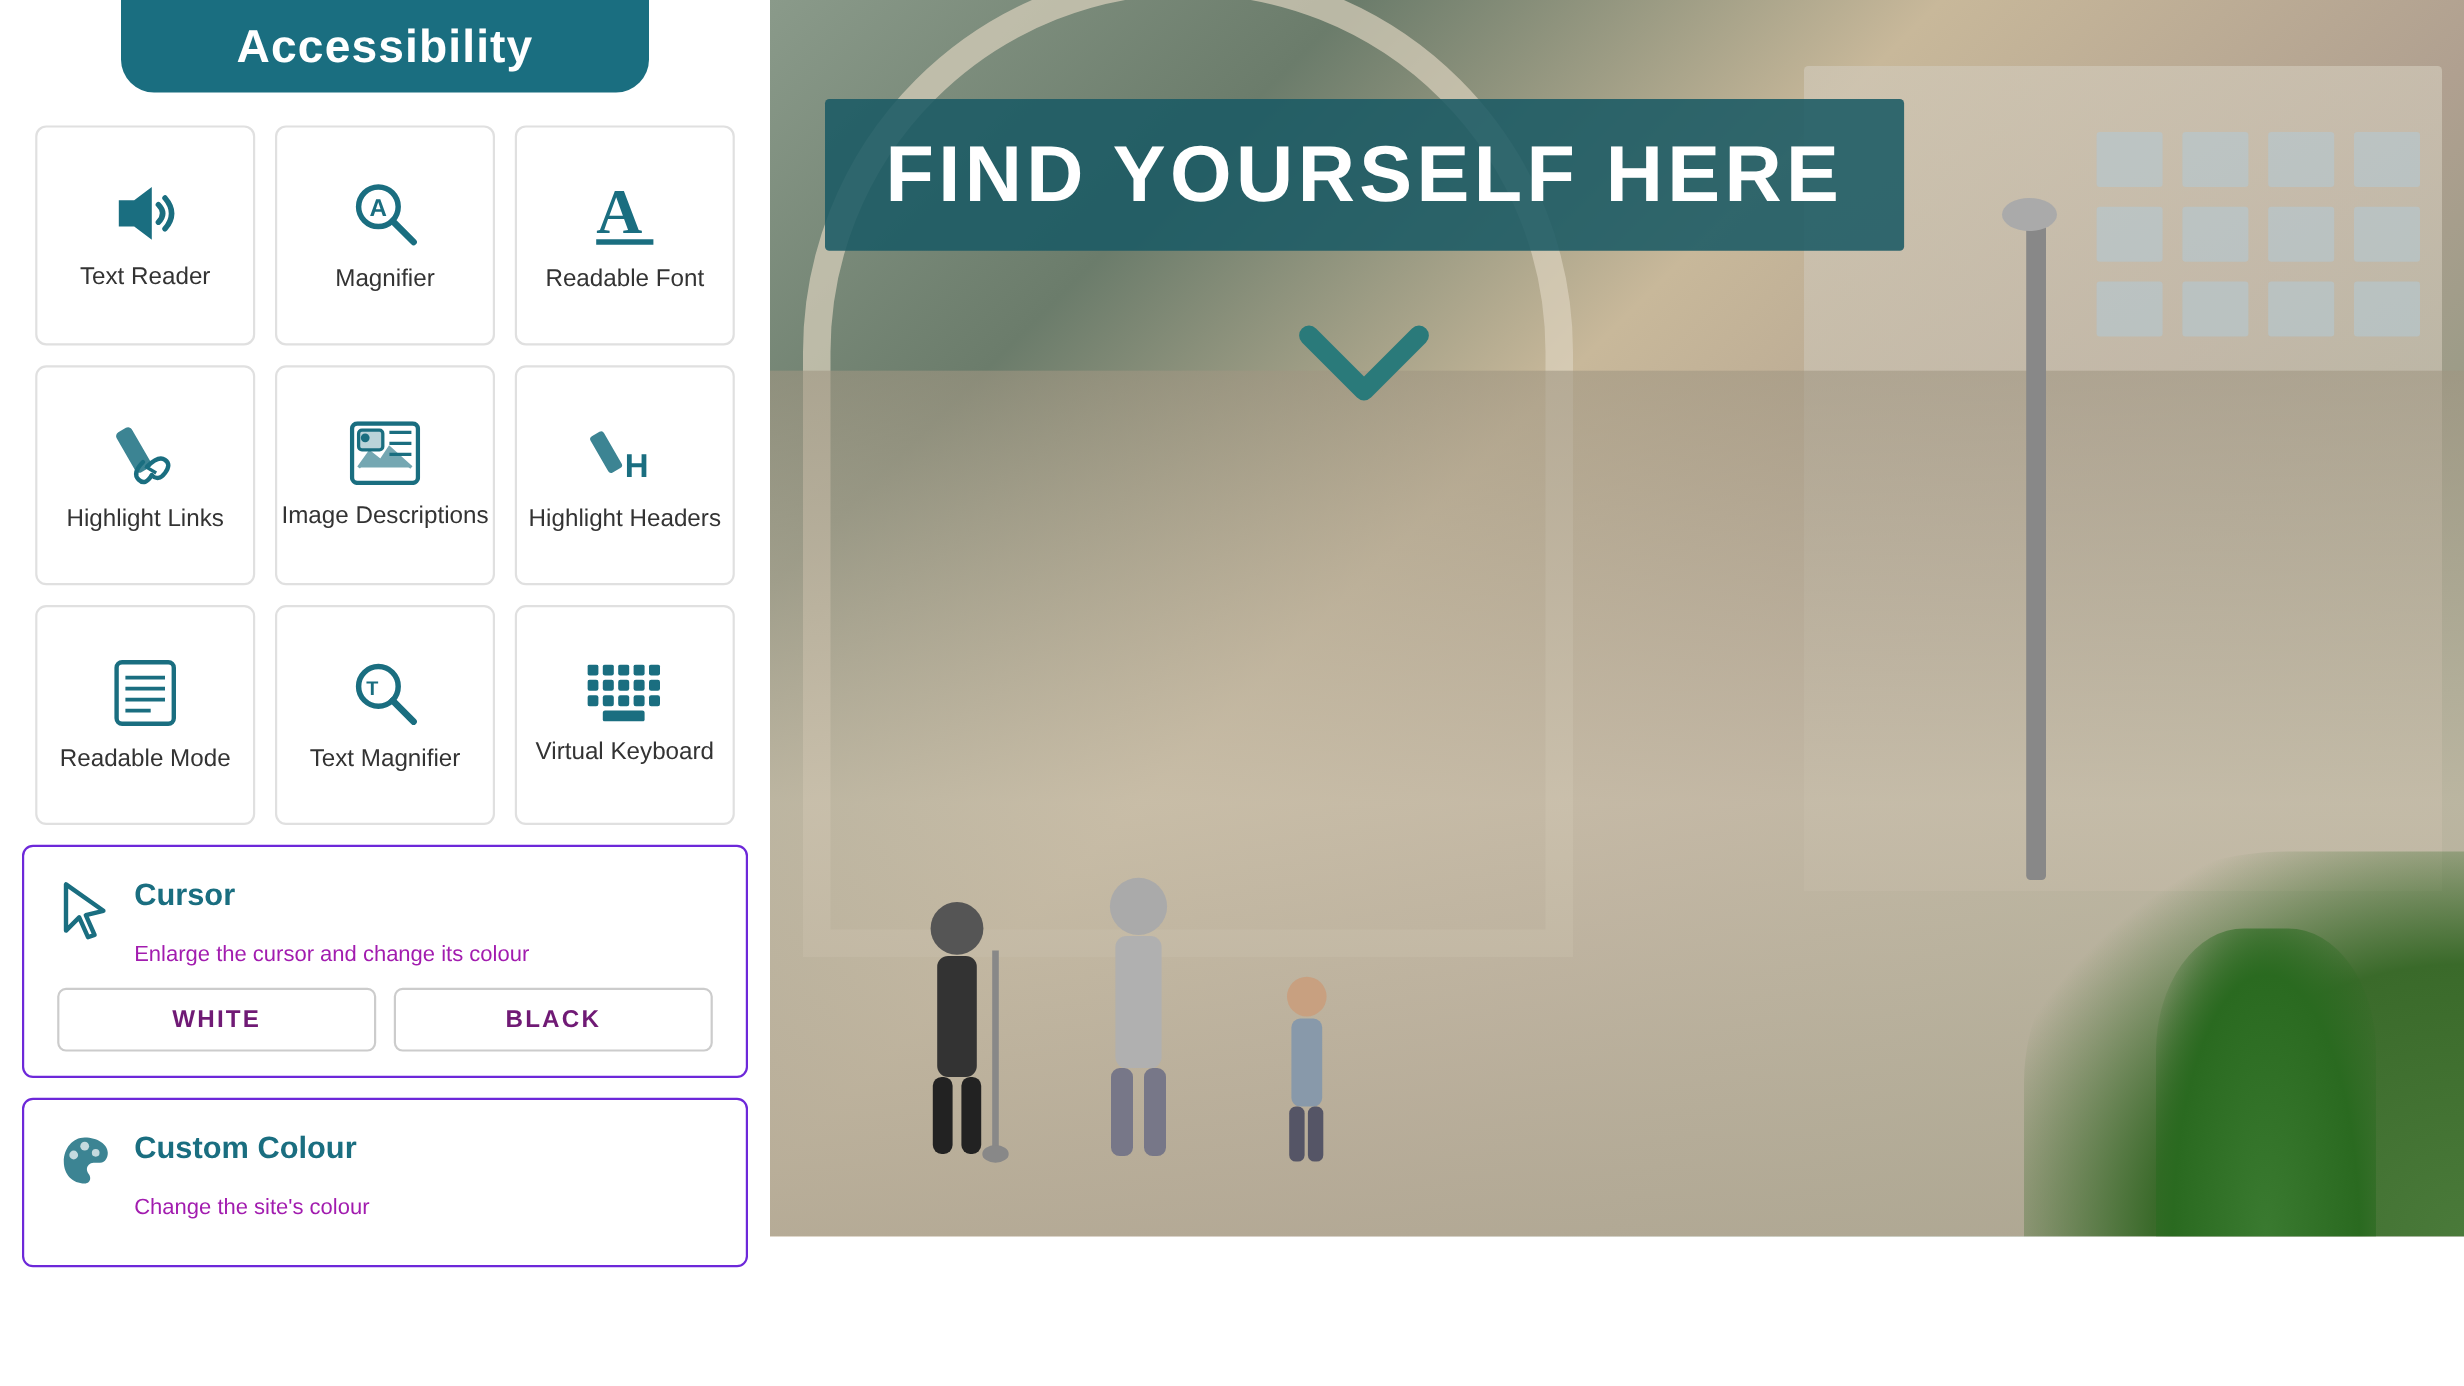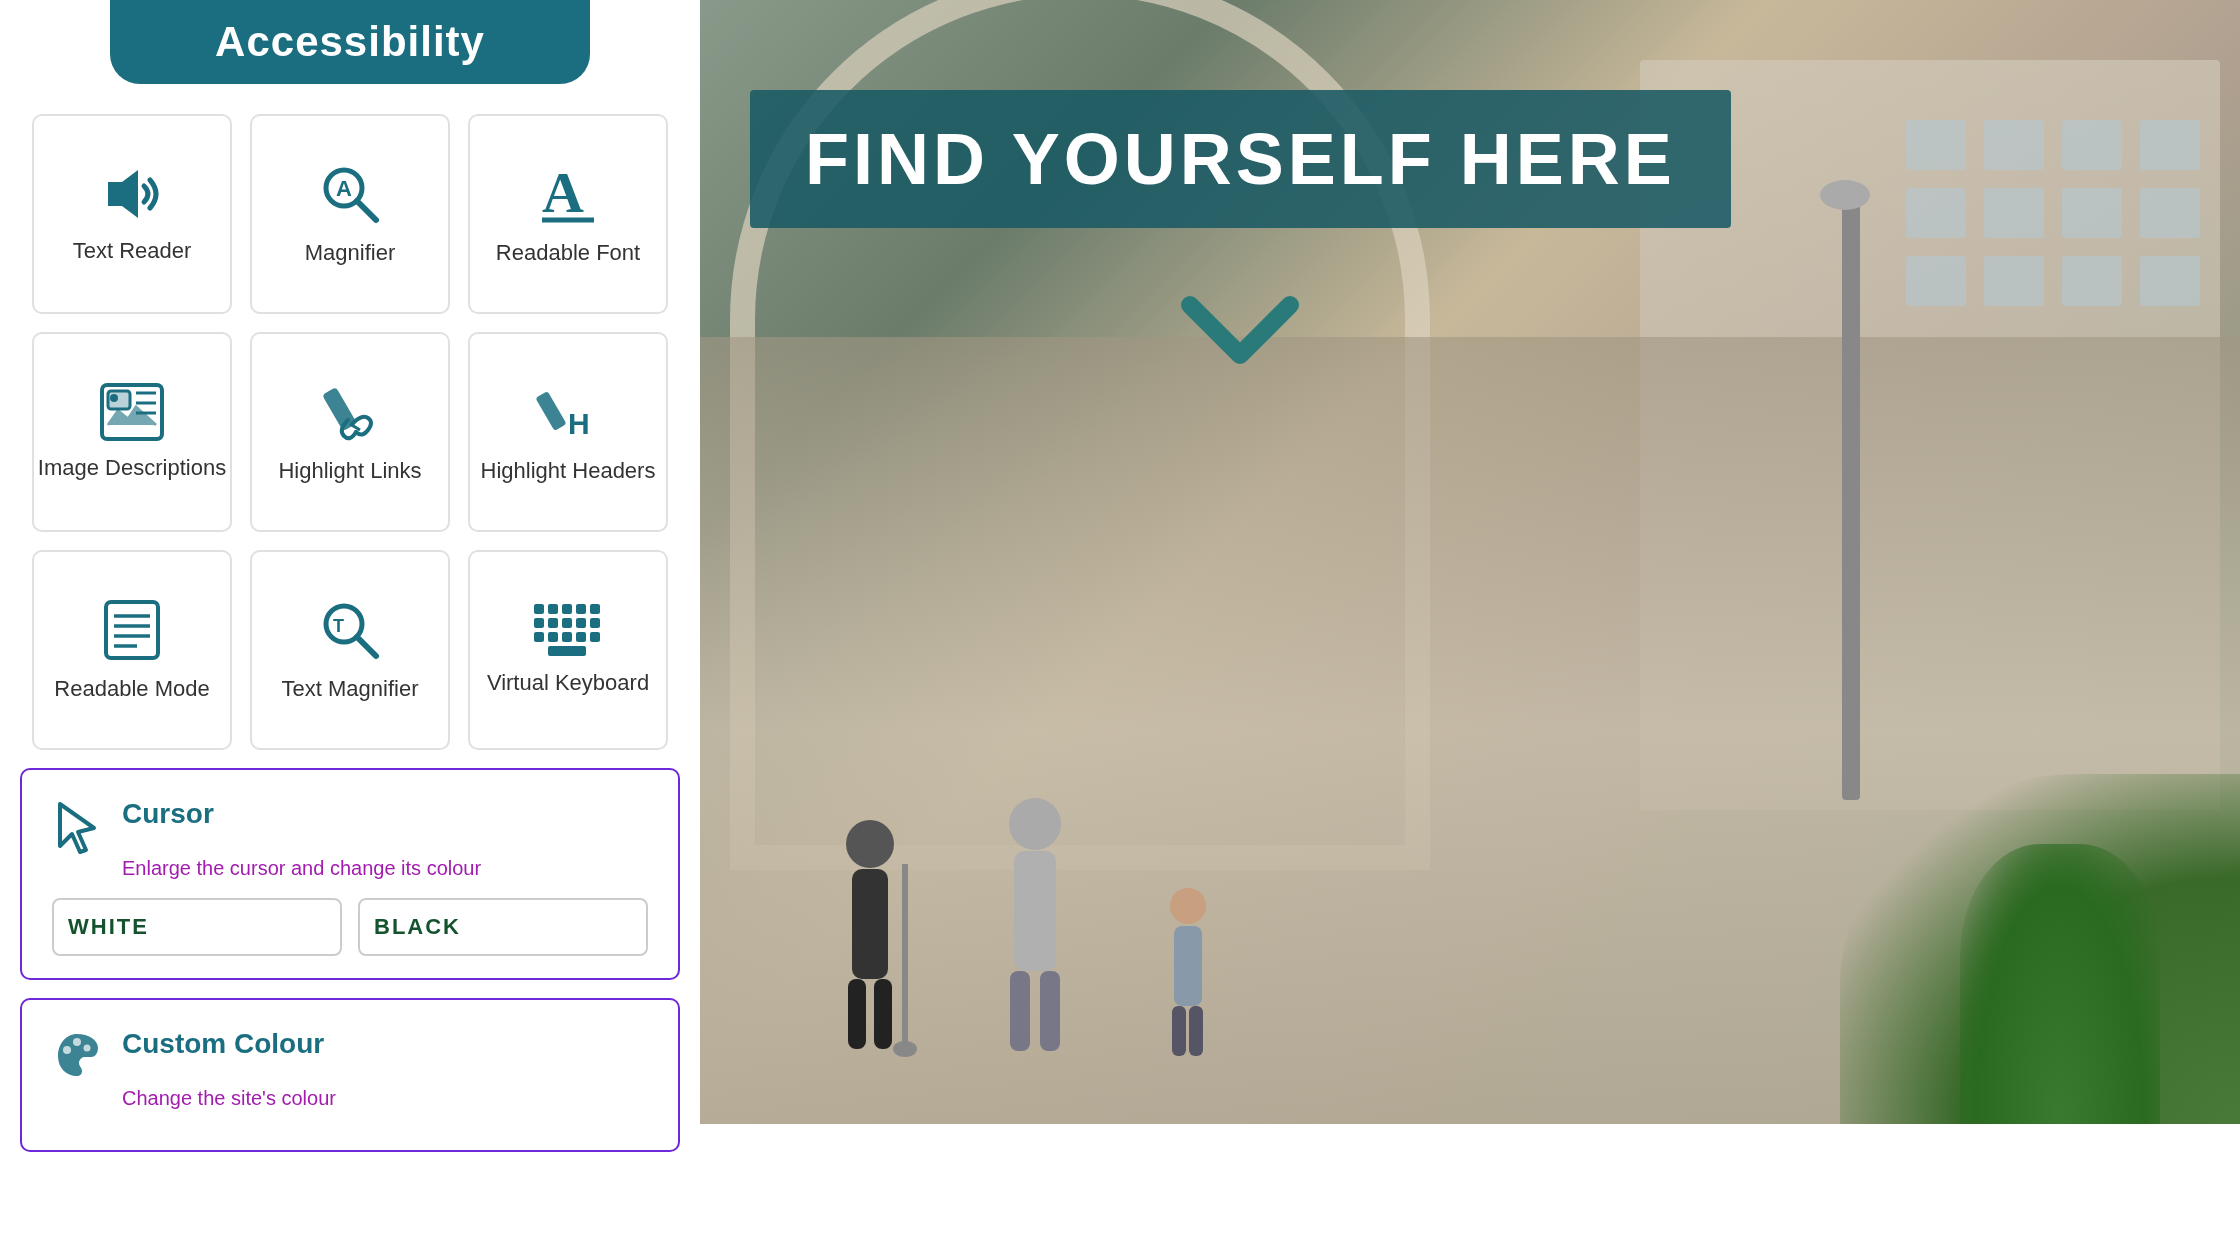--- a/index.html
+++ b/index.html
@@ -111,24 +111,24 @@
       gap: 16px;
       margin-top: 8px;
     }
     .color-btn {
       flex: 1;
       border: 2px solid #ccc;
       border-radius: 8px;
       padding: 14px;
       font-size: 22px;
       font-weight: bold;
-      color: #14532d;
+      color: #701a75;
       background: #fff;
       cursor: pointer;
-      text-align: left;
+      text-align: center;
       letter-spacing: 2px;
     }
 
     
     svg { display: block; }
 
     
     #right-panel {
       flex: 1;
       height: 1124px;
@@ -269,46 +269,46 @@
       </div>
       <span class="label">Readable Font</span>
     </div>
 
   </div>
 
   <div class="grid">
 
     <div class="acc-btn">
       <div class="icon">
+        <svg width="64" height="64" viewBox="0 0 64 64" fill="none">
+
+          <rect x="14" y="8" width="16" height="42" rx="4" transform="rotate(-30 22 30)" fill="#1a6e80" opacity="0.85"></rect>
+
+          <path d="M34,44 Q44,34 50,38 Q56,42 50,50 Q44,58 38,52" stroke="#1a6e80" stroke-width="4" fill="none" stroke-linecap="round"></path>
+          <path d="M30,40 Q20,50 26,56 Q32,62 38,52" stroke="#1a6e80" stroke-width="4" fill="none" stroke-linecap="round"></path>
+          <line x1="32" y1="44" x2="42" y2="50" stroke="#1a6e80" stroke-width="3"></line>
+        </svg>
+      </div>
+      <span class="label">Highlight Links</span>
+    </div>
+
+    <div class="acc-btn">
+      <div class="icon">
         <svg width="64" height="58" viewBox="0 0 64 58" fill="none">
           <rect x="2" y="2" width="60" height="54" rx="5" stroke="#1a6e80" stroke-width="4" fill="none"></rect>
           <rect x="8" y="8" width="22" height="18" rx="3" fill="#1a6e80" opacity="0.3"></rect>
           <rect x="8" y="8" width="22" height="18" rx="3" stroke="#1a6e80" stroke-width="3" fill="none"></rect>
           <circle cx="14" cy="15" r="4" fill="#1a6e80"></circle>
           <polyline points="8,42 18,28 28,36 36,24 56,42" fill="#1a6e80" opacity="0.6" stroke="#1a6e80" stroke-width="3"></polyline>
           <line x1="36" y1="10" x2="56" y2="10" stroke="#1a6e80" stroke-width="3"></line>
           <line x1="36" y1="20" x2="56" y2="20" stroke="#1a6e80" stroke-width="3"></line>
           <line x1="36" y1="30" x2="56" y2="30" stroke="#1a6e80" stroke-width="3"></line>
         </svg>
       </div>
       <span class="label">Image Descriptions</span>
-    </div>
-
-    <div class="acc-btn">
-      <div class="icon">
-        <svg width="64" height="64" viewBox="0 0 64 64" fill="none">
-
-          <rect x="14" y="8" width="16" height="42" rx="4" transform="rotate(-30 22 30)" fill="#1a6e80" opacity="0.85"></rect>
-
-          <path d="M34,44 Q44,34 50,38 Q56,42 50,50 Q44,58 38,52" stroke="#1a6e80" stroke-width="4" fill="none" stroke-linecap="round"></path>
-          <path d="M30,40 Q20,50 26,56 Q32,62 38,52" stroke="#1a6e80" stroke-width="4" fill="none" stroke-linecap="round"></path>
-          <line x1="32" y1="44" x2="42" y2="50" stroke="#1a6e80" stroke-width="3"></line>
-        </svg>
-      </div>
-      <span class="label">Highlight Links</span>
     </div>
 
     <div class="acc-btn">
       <div class="icon">
         <svg width="64" height="64" viewBox="0 0 64 64" fill="none">
 
           <rect x="8" y="12" width="14" height="38" rx="3" transform="rotate(-30 15 31)" fill="#1a6e80" opacity="0.85"></rect>
 
           <text x="32" y="54" font-size="30" font-weight="bold" fill="#1a6e80" font-family="Arial">H</text>
         </svg>

